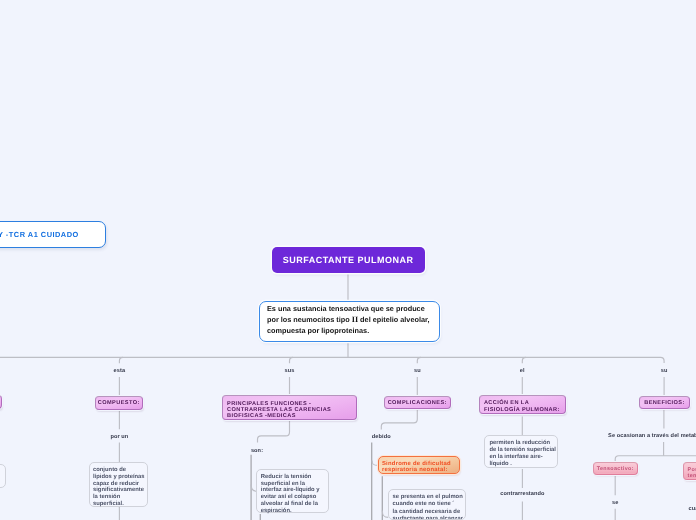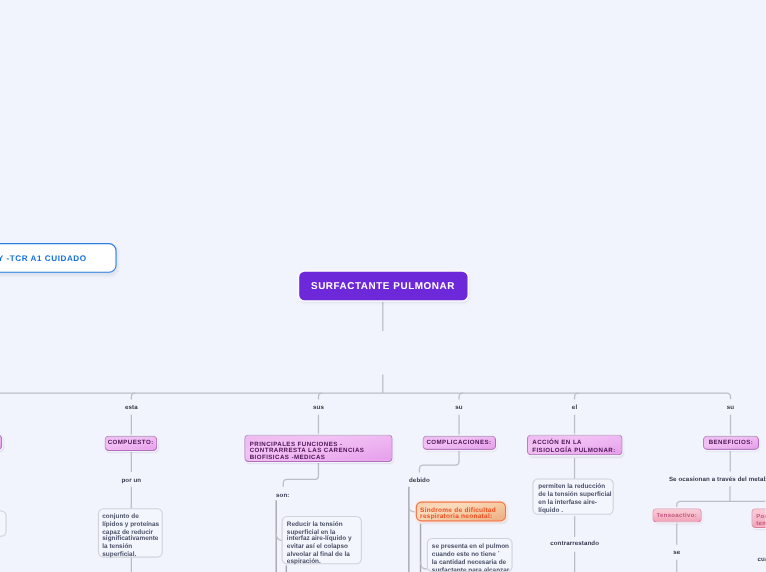--- a/index.html
+++ b/index.html
@@ -128,20 +128,23 @@
   </svg>
 
   <div class="node cropnode">
     <span>Y -TCR A1 CUIDADO</span>
   </div>
 
   <div class="node root">
     <span>SURFACTANTE PULMONAR</span>
   </div>
 
+  <div class="node desc">
+    <span>Es una sustancia tensoactiva que se produce por los neumocitos tipo <i class="rn">II</i> del epitelio alveolar, compuesta por lipoproteinas.</span>
+  </div>
 
   <div class="node purple c" style="left:-48px;top:395.3px;width:50px;height:14px"></div>
   <div class="node leaf" style="left:-52px;top:464px;width:58px;height:23.6px">
     
   </div>
 
   <div class="clabel ctr" style="left:119.4px;top:368.3px">esta</div>
   <div class="clabel ctr" style="left:289.5px;top:368.3px">sus</div>
   <div class="clabel ctr" style="left:417.3px;top:368.3px">su</div>
   <div class="clabel ctr" style="left:522.3px;top:368.3px">el</div>

